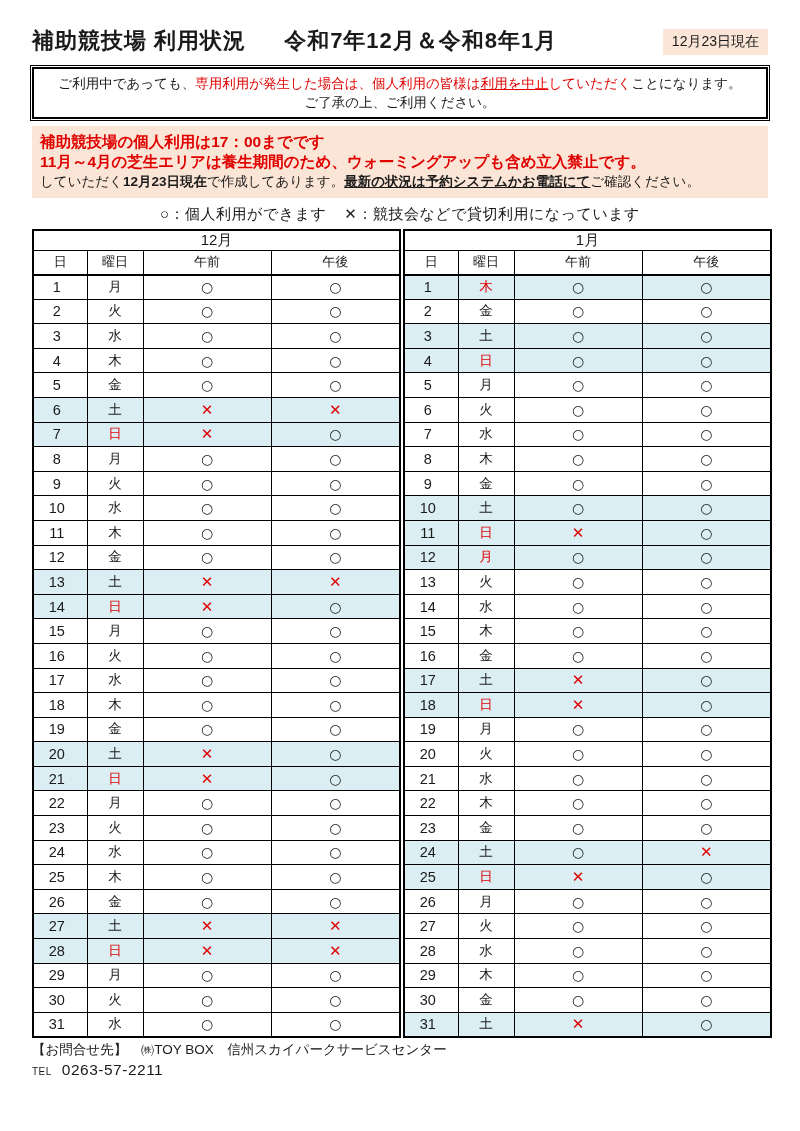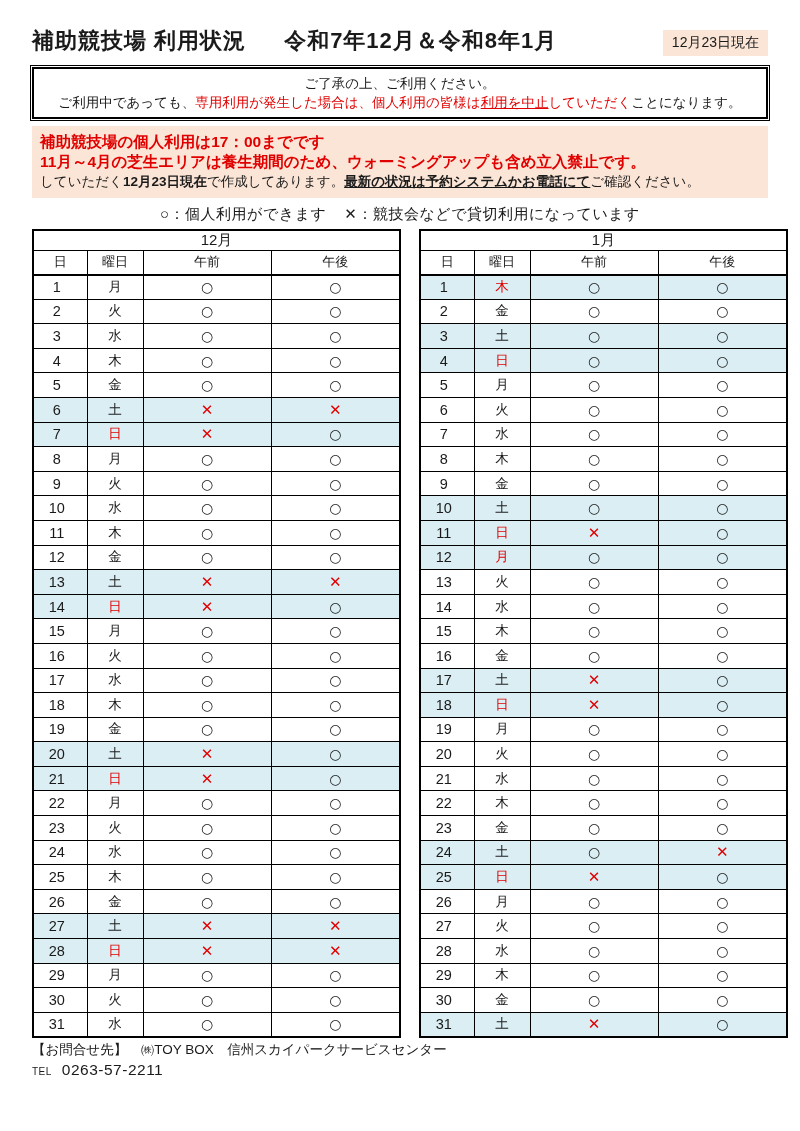--- a/index.html
+++ b/index.html
@@ -5,21 +5,21 @@
   * { margin:0; padding:0; box-sizing:border-box; }
   html,body { background:#fff; }
   body {
     width:800px; height:1131px;
     font-family:"Liberation Sans", sans-serif;
     color:#1a1a1a;
   }
   .page { width:800px; height:1131px; padding:26px 32px 0 32px; position:relative; }
 
   
-  .header-row { display:flex; justify-content:space-between; align-items:flex-end;gap:16px; }
+  .header-row { display:flex; justify-content:space-between; align-items:center;gap:16px; }
   .title { font-size:22px; font-weight:600; letter-spacing:1px; white-space:nowrap; }
   .title .subtitle { margin-left:38px; }
   .badge {
     background:var(--peach,#FBE5D6);
     font-size:14px; padding:4px 9px; margin-top:1px; white-space:nowrap;
   }
 
   
   .notice-box {
     margin-top:11px; border:2px solid #000; outline:1px solid #000; outline-offset:1px;
@@ -35,21 +35,21 @@
     padding:6px 8px 7px 8px; font-size:13.5px; line-height:19px;
   }
   .alert-box .big { font-size:15.5px; font-weight:bold; line-height:20px; }
   .alert-box .b { font-weight:bold; }
 
   
   .legend { margin-top:7px; text-align:center; font-size:15px; letter-spacing:0.5px; }
   .legend .seg2 { margin-left:18px; }
 
   
-  .tables { margin-top:5px; display:flex; gap:18px; }
+  .tables { margin-top:5px; display:flex; gap:2px; }
   table.month-table { border-collapse:collapse; table-layout:fixed; width:367px; }
   table.month-table th, table.month-table td {
     border:1px solid #000; text-align:center; overflow:hidden;
   }
   table.month-table { border:2px solid #000; }
   th.month-h { height:19px; font-size:15px; font-weight:normal; border-bottom:2px solid #000; }
   tr.col-h th { height:24px; font-size:13px; font-weight:normal; border-bottom:2px solid #000; }
   col.c-day { width:54px; } col.c-wd { width:56px; } col.c-am { width:128px; } col.c-pm { width:129px; }
   td { height:24.6px; font-size:14px; }
   td.day-cell { text-align:right; padding-right:7px; font-size:14.5px; }
@@ -72,24 +72,24 @@
 <div class="page">
 
   <div class="header-row">
     <div class="title">
       <span>補助競技場 利用状況</span><span class="subtitle">令和7年12月＆令和8年1月</span>
     </div>
     <div class="badge">12月23日現在</div>
   </div>
 
   <div class="notice-box">
-    <div>ご了承の上、ご利用ください。</div>
     <div>
       <span>ご利用中であっても、</span><span class="red">専用利用が発生した場合は、個人利用の皆様は</span><span class="red u">利用を中止</span><span class="red">していただく</span><span>ことになります。</span>
     </div>
+    <div>ご了承の上、ご利用ください。</div>
   </div>
 
   <div class="alert-box">
     <div class="big red">補助競技場の個人利用は17：00までです</div>
     <div class="big red">11月～4月の芝生エリアは養生期間のため、ウォーミングアップも含め立入禁止です。</div>
     <div>
       <span>していただく</span><span class="b">12月23日現在</span><span>で作成してあります。</span><span class="b u">最新の状況は予約システムかお電話にて</span><span>ご確認ください。</span>
     </div>
   </div>
 

